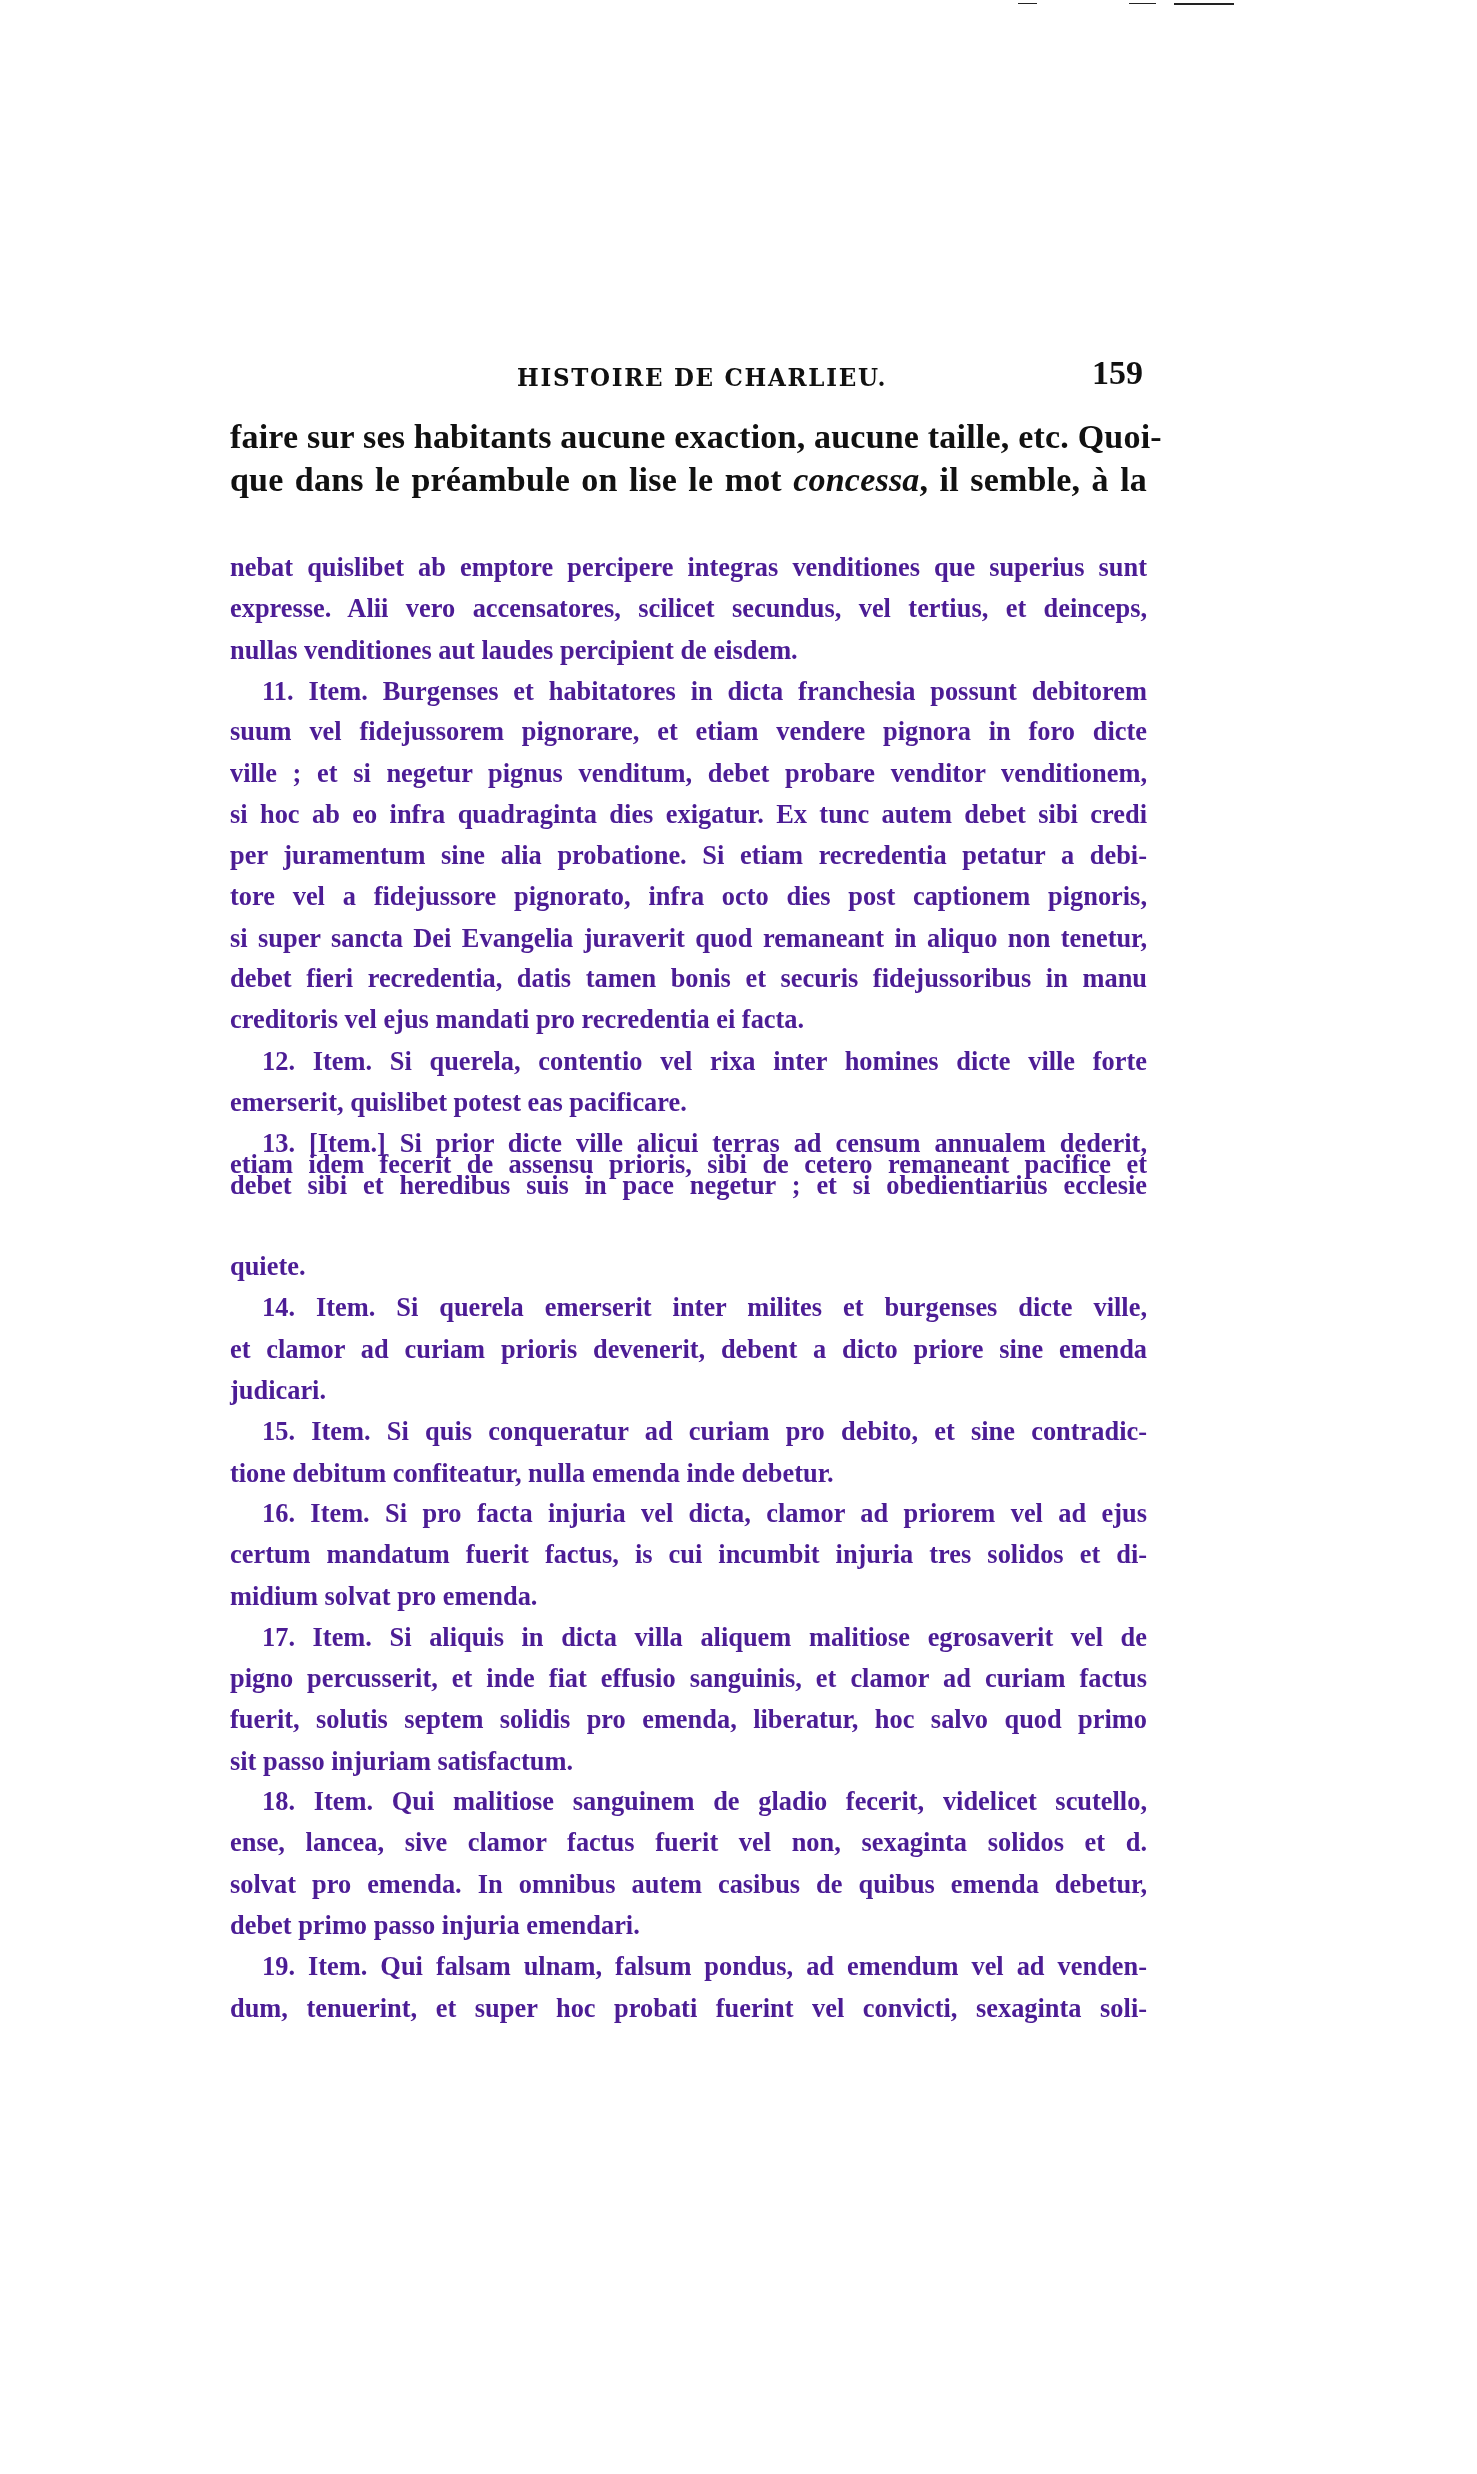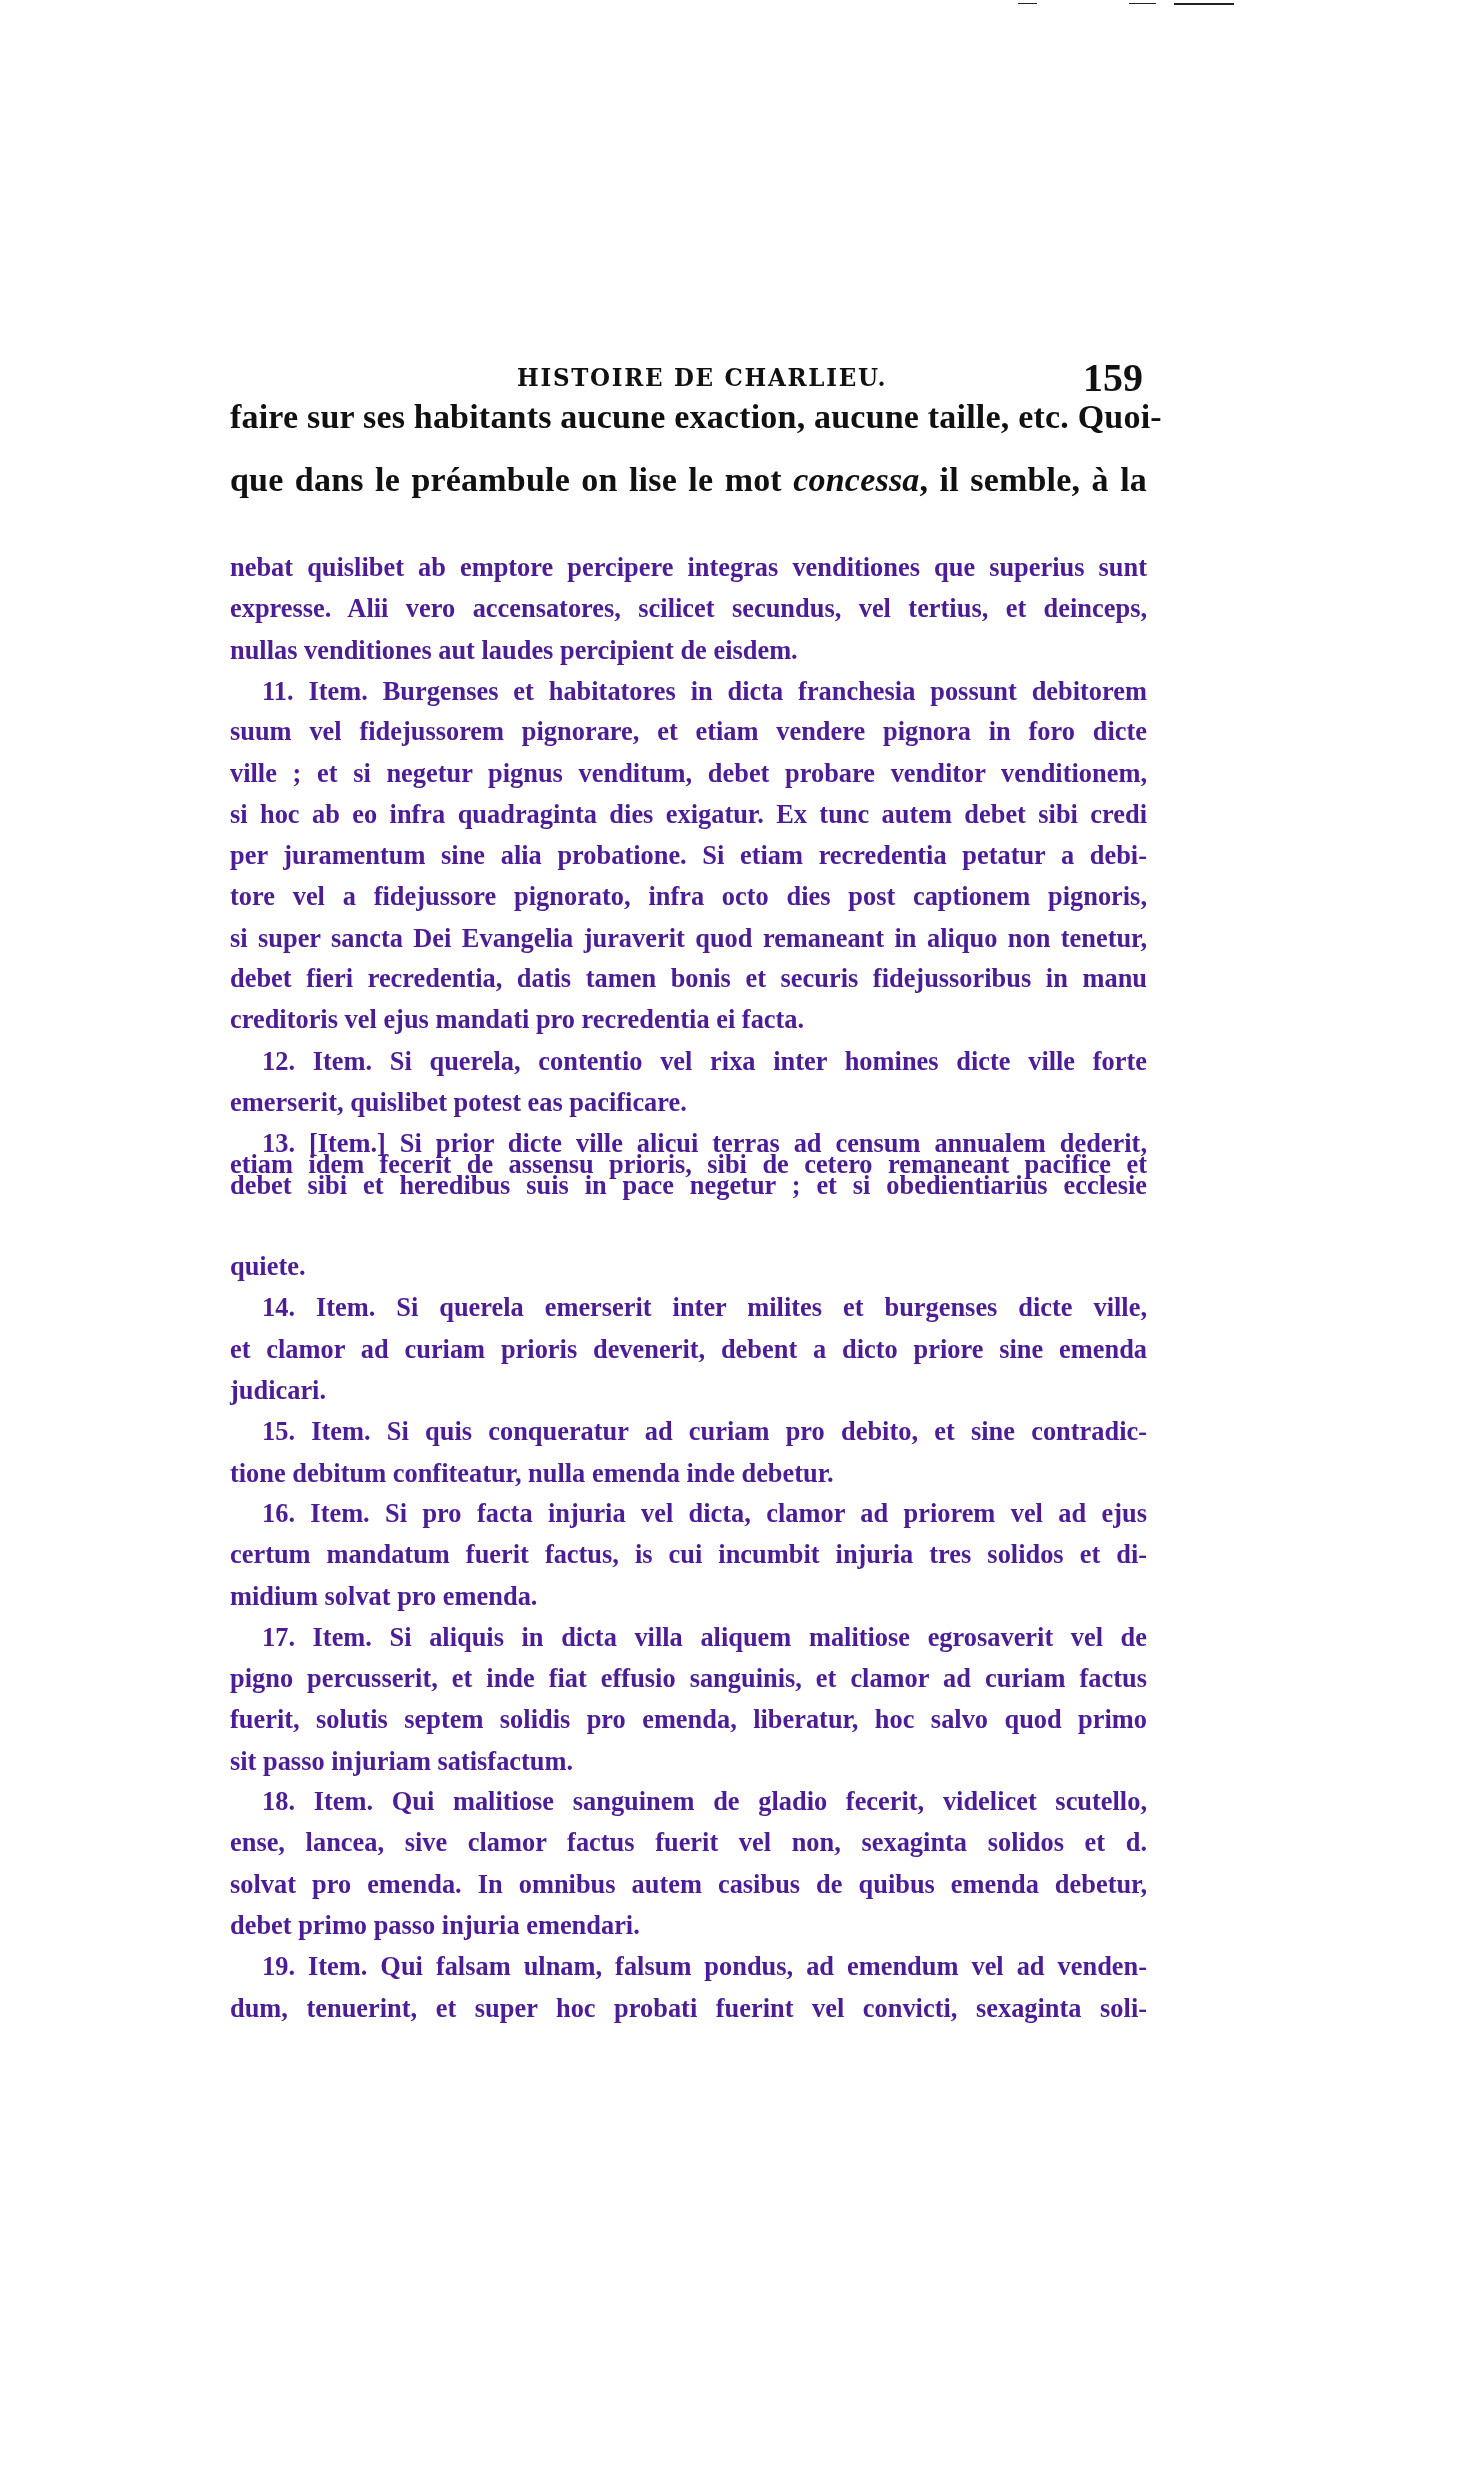--- a/index.html
+++ b/index.html
@@ -1,40 +1,40 @@
 <!DOCTYPE html>
 <html style="font-size:13.6px"><head>
 <meta charset="utf-8">
 <style>
   html, body { margin: 0; padding: 0; background: #ffffff; }
   body { width: 1477px; height: 2475px; position: relative; overflow: hidden; }
   .page { position: absolute; left: 0; top: 0; width: 1473px; height: 2475px; background: #fff; }
   .scan-mark { position: absolute; height: 1.7px; background: #222; }
   .running-head { position: absolute; left: 517px; top: 363px; font-family: "DejaVu Serif", serif; font-weight: bold; font-size: 23px; letter-spacing: 1.7px; color: #111; white-space: nowrap; transform: scaleY(1.05); transform-origin: left top; }
-  .page-number { position: absolute; right: 330px; top: 354px; font-family: "Liberation Serif", serif; font-weight: bold; font-size: 40px; color: #111; }
+  .page-number { position: absolute; right: 330px; top: 354px; font-family: "Liberation Serif", serif; font-weight: bold; font-size: 34px; color: #111; }
   .french { position: absolute; left: 230px; width: 917px; font-family: "Liberation Serif", serif; font-size: 34px; color: #111; white-space: nowrap; text-align: justify; text-align-last: justify; font-weight: bold; letter-spacing: 0.2px; }
   .latin { position: absolute; left: 230px; width: 917px; font-family: "Liberation Serif", serif; font-size: 26.4px; color: #4c1d95; white-space: nowrap; text-align: justify; text-align-last: justify; font-weight: bold; }
   .latin.last { text-align-last: left; }
   .latin.indent { left: 262px; width: 885px; }
   .num { font-weight: bold; }
   em { font-style: italic; }
 </style>
 </head>
 <body>
 
 <div class="page">
   <div class="scan-mark" style="left:1018px;top:2.6px;width:19px;"></div>
   <div class="scan-mark" style="left:1129px;top:2.6px;width:27px;"></div>
   <div class="scan-mark" style="left:1174px;top:3.4px;width:60px;"></div>
 
   <div class="running-head">HISTOIRE DE CHARLIEU.</div>
   <div class="page-number">159</div>
 
   <div id="french-block">
-      <div class="french" style="top: 398px;">faire sur ses habitants aucune exaction, aucune taille, etc. Quoi-</div>
+      <div class="french" style="top: 418px;">faire sur ses habitants aucune exaction, aucune taille, etc. Quoi-</div>
       <div class="french" style="top: 461px;"><span>que dans le préambule on lise le mot </span><em>concessa</em><span>, il semble, à la</span></div>
     </div>
   <div id="latin-block">
       <div class="latin" style="top: 552px;">nebat quislibet ab emptore percipere integras venditiones que superius sunt</div>
       <div class="latin" style="top: 593px;">expresse. Alii vero accensatores, scilicet secundus, vel tertius, et deinceps,</div>
       <div class="latin last" style="top: 635px;">nullas venditiones aut laudes percipient de eisdem.</div>
       <div class="latin indent" style="top: 676px;"><span class="num">11.</span><span> Item. Burgenses et habitatores in dicta franchesia possunt debitorem</span></div>
       <div class="latin" style="top: 716px;">suum vel fidejussorem pignorare, et etiam vendere pignora in foro dicte</div>
       <div class="latin" style="top: 758px;">ville ; et si negetur pignus venditum, debet probare venditor venditionem,</div>
       <div class="latin" style="top: 799px;">si hoc ab eo infra quadraginta dies exigatur. Ex tunc autem debet sibi credi</div>

